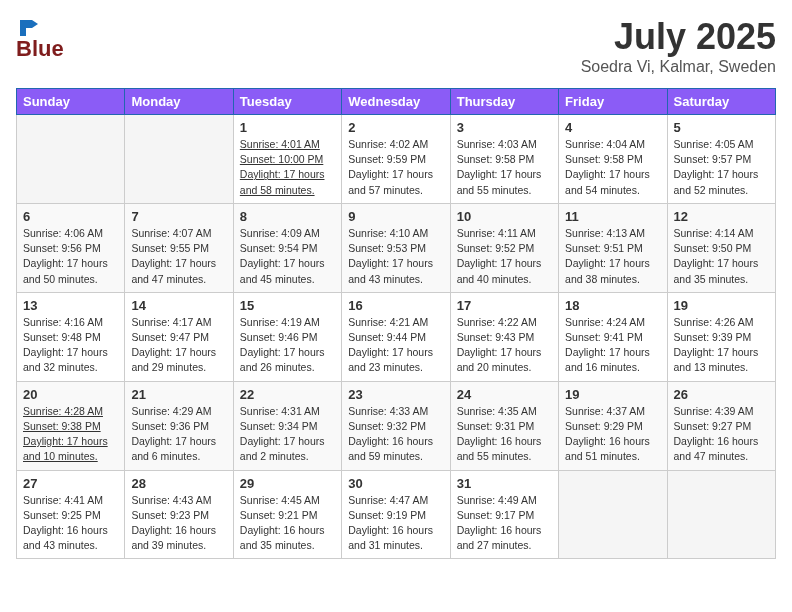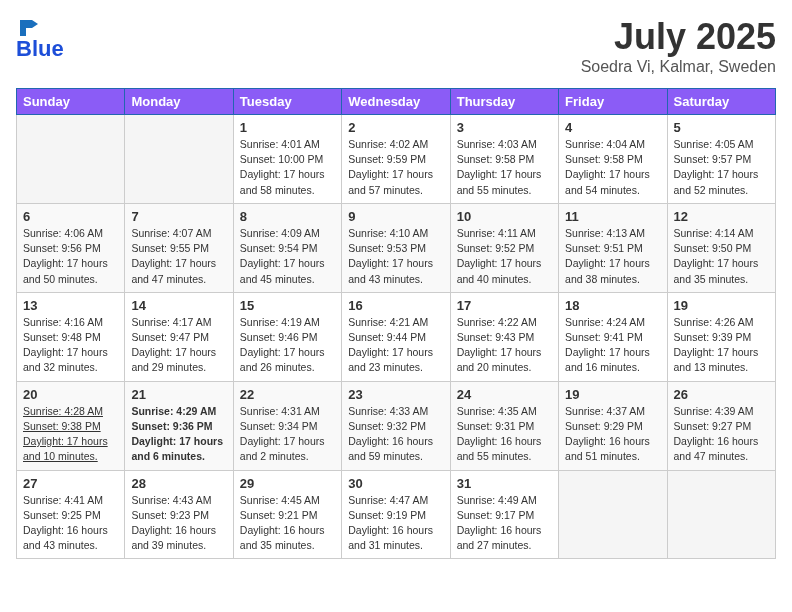--- a/index.html
+++ b/index.html
@@ -81,21 +81,21 @@
 <div class="header">
   <div class="logo">
     <div style="display:flex;align-items:center;">
       <div style="font-size:22px;font-weight:bold;line-height:1;">
         <svg width="20" height="20" viewBox="0 0 20 20" style="vertical-align:middle;margin-left:2px;">
             <polygon points="2,2 14,2 14,10 8,10 8,18 2,18" fill="#1a6fbd"></polygon>
             <polygon points="14,2 20,6 14,10" fill="#1a6fbd"></polygon>
           </svg>
       </div>
     </div>
-    <div style="font-size:22px;font-weight:bold;color:#1d4ed8;line-height:1;margin-top:0;">Blue</div>
+    <div style="font-size:22px;font-weight:bold;color:#7f1d1d;line-height:1;margin-top:0;">Blue</div>
   </div>
   <div class="title-block">
     <div class="month-title">July 2025</div>
     <div class="location-title">Soedra Vi, Kalmar, Sweden</div>
   </div>
 </div>
 
 <table class="calendar">
   <thead>
     <tr>
@@ -107,21 +107,21 @@
         <th>Friday</th>
         <th>Saturday</th>
       </tr>
   </thead>
   <tbody id="calendar-body">
   <tr>
         <td class="empty"></td>
         <td class="empty"></td>
         <td>
           <span class="day-number">1</span>
-          <div class="day-info" style="white-space: pre-line;">Sunrise: 4:01 AM
+          <div class="day-info" style="white-space: pre-line; text-decoration: underline;">Sunrise: 4:01 AM
 Sunset: 10:00 PM
 Daylight: 17 hours and 58 minutes.</div>
         </td>
         <td>
           <span class="day-number">2</span>
           <div class="day-info" style="white-space: pre-line;">Sunrise: 4:02 AM
 Sunset: 9:59 PM
 Daylight: 17 hours and 57 minutes.</div>
         </td>
         <td>
@@ -233,21 +233,21 @@
       </tr>
       <tr style="background: #fef9c3;">
         <td>
           <span class="day-number">20</span>
           <div class="day-info" style="white-space: pre-line; text-decoration: underline;">Sunrise: 4:28 AM
 Sunset: 9:38 PM
 Daylight: 17 hours and 10 minutes.</div>
         </td>
         <td>
           <span class="day-number">21</span>
-          <div class="day-info" style="white-space: pre-line; font-weight: bold;">Sunrise: 4:29 AM
+          <div class="day-info" style="white-space: pre-line;">Sunrise: 4:29 AM
 Sunset: 9:36 PM
 Daylight: 17 hours and 6 minutes.</div>
         </td>
         <td>
           <span class="day-number">22</span>
           <div class="day-info" style="white-space: pre-line;">Sunrise: 4:31 AM
 Sunset: 9:34 PM
 Daylight: 17 hours and 2 minutes.</div>
         </td>
         <td>

